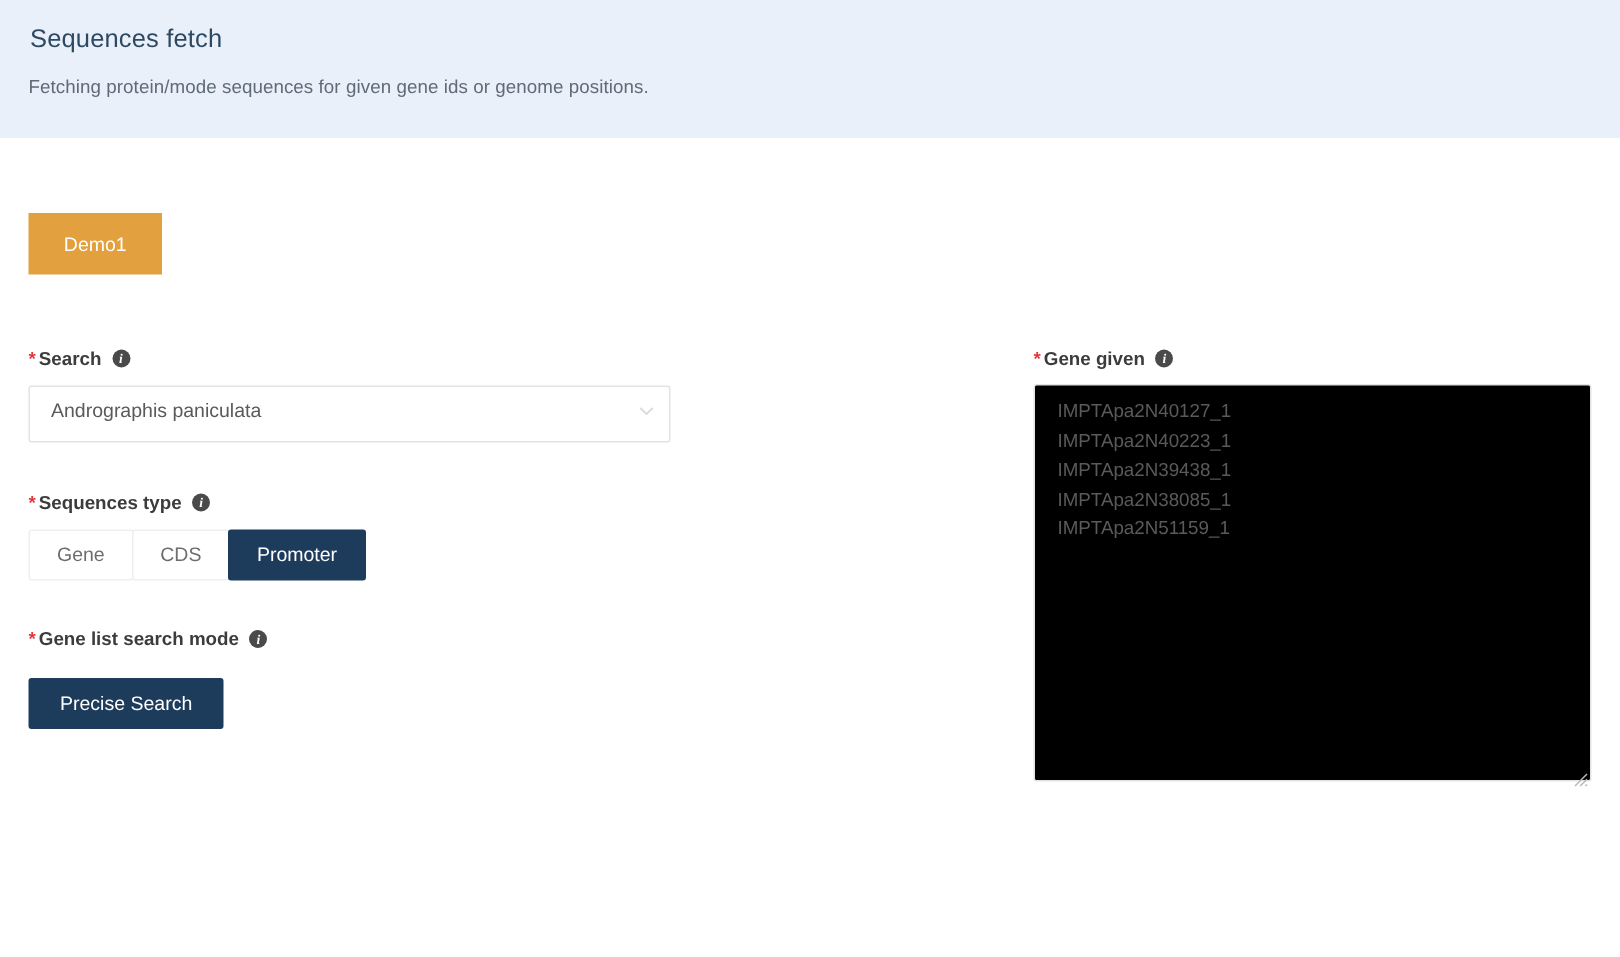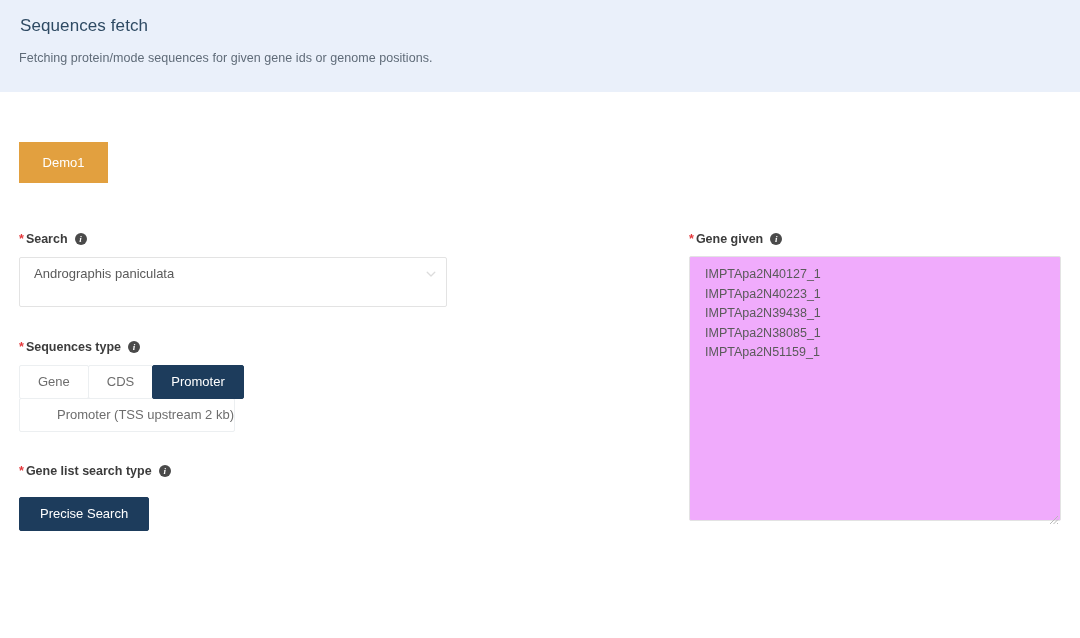--- a/index.html
+++ b/index.html
@@ -90,21 +90,21 @@
     font-weight: bold;
     line-height: 1;
     cursor: pointer;
     margin-left: 3px;
   }
 
   
   .select-wrap {
     position: relative;
     width: 428px;
-    height: 50px;
+    height: 38px;
   }
   .select-box {
     width: 100%;
     height: 100%;
     border: 1px solid #e3e3e3;
     background: #ffffff;
     border-radius: 2px;
     font-size: 13px;
     color: #5a5a5a;
     padding: 0 30px 0 14px;
@@ -131,21 +131,21 @@
   }
   .seg-btn {
     border: 1px solid #eceff1;
     background: #ffffff;
     color: #6d6d6d;
     font-size: 13px;
     font-family: inherit;
     height: 34px;
     line-height: 32px;
     padding: 0 18px;
-    text-align: right;
+    text-align: left;
     cursor: pointer;
     margin: 0 -1px -1px 0;
     white-space: nowrap;
     border-radius: 2px;
   }
   .seg-btn.active {
     background: #1d3c5c;
     color: #ffffff;
     border-color: #1d3c5c;
     position: relative;
@@ -159,21 +159,21 @@
   .spacer-mode { height: 33px; }
 
   
   .gene-list-label { margin-bottom: 10px; }
   .textarea-wrap { position: relative; width: 372px; }
   .gene-textarea {
     width: 372px;
     height: 265px;
     border: 1px solid #e3e3e3;
     border-radius: 2px;
-    background: #f0abfc;
+    background: #000000;
     font-family: inherit;
     font-size: 12.5px;
     color: #5a5a5a;
     line-height: 19.5px;
     padding: 8px 10px 8px 15px;
     resize: none;
     outline: none;
     overflow: hidden;
   }
   .resize-grip {
@@ -223,30 +223,29 @@
       <div class="field">
         <div class="field-label">
           <span class="req-star">*</span>
             <span>Sequences type</span>
           <span class="info-icon">i</span>
         </div>
         <div class="btn-group seq-type">
           <button class="seg-btn">Gene</button>
           <button class="seg-btn">CDS</button>
           <button class="seg-btn active">Promoter</button>
-          <button class="seg-btn wide">Promoter (TSS upstream 2 kb)</button>
         </div>
       </div>
 
       <div class="spacer-mode"></div>
 
       <div class="field">
         <div class="field-label">
           <span class="req-star">*</span>
-            <span>Gene list search type</span>
+            <span>Gene list search mode</span>
           <span class="info-icon">i</span>
         </div>
         <div class="btn-group search-mode">
           <button class="seg-btn active">Precise Search</button>
         </div>
       </div>
 
     </div>
 
     <div class="col-right">

